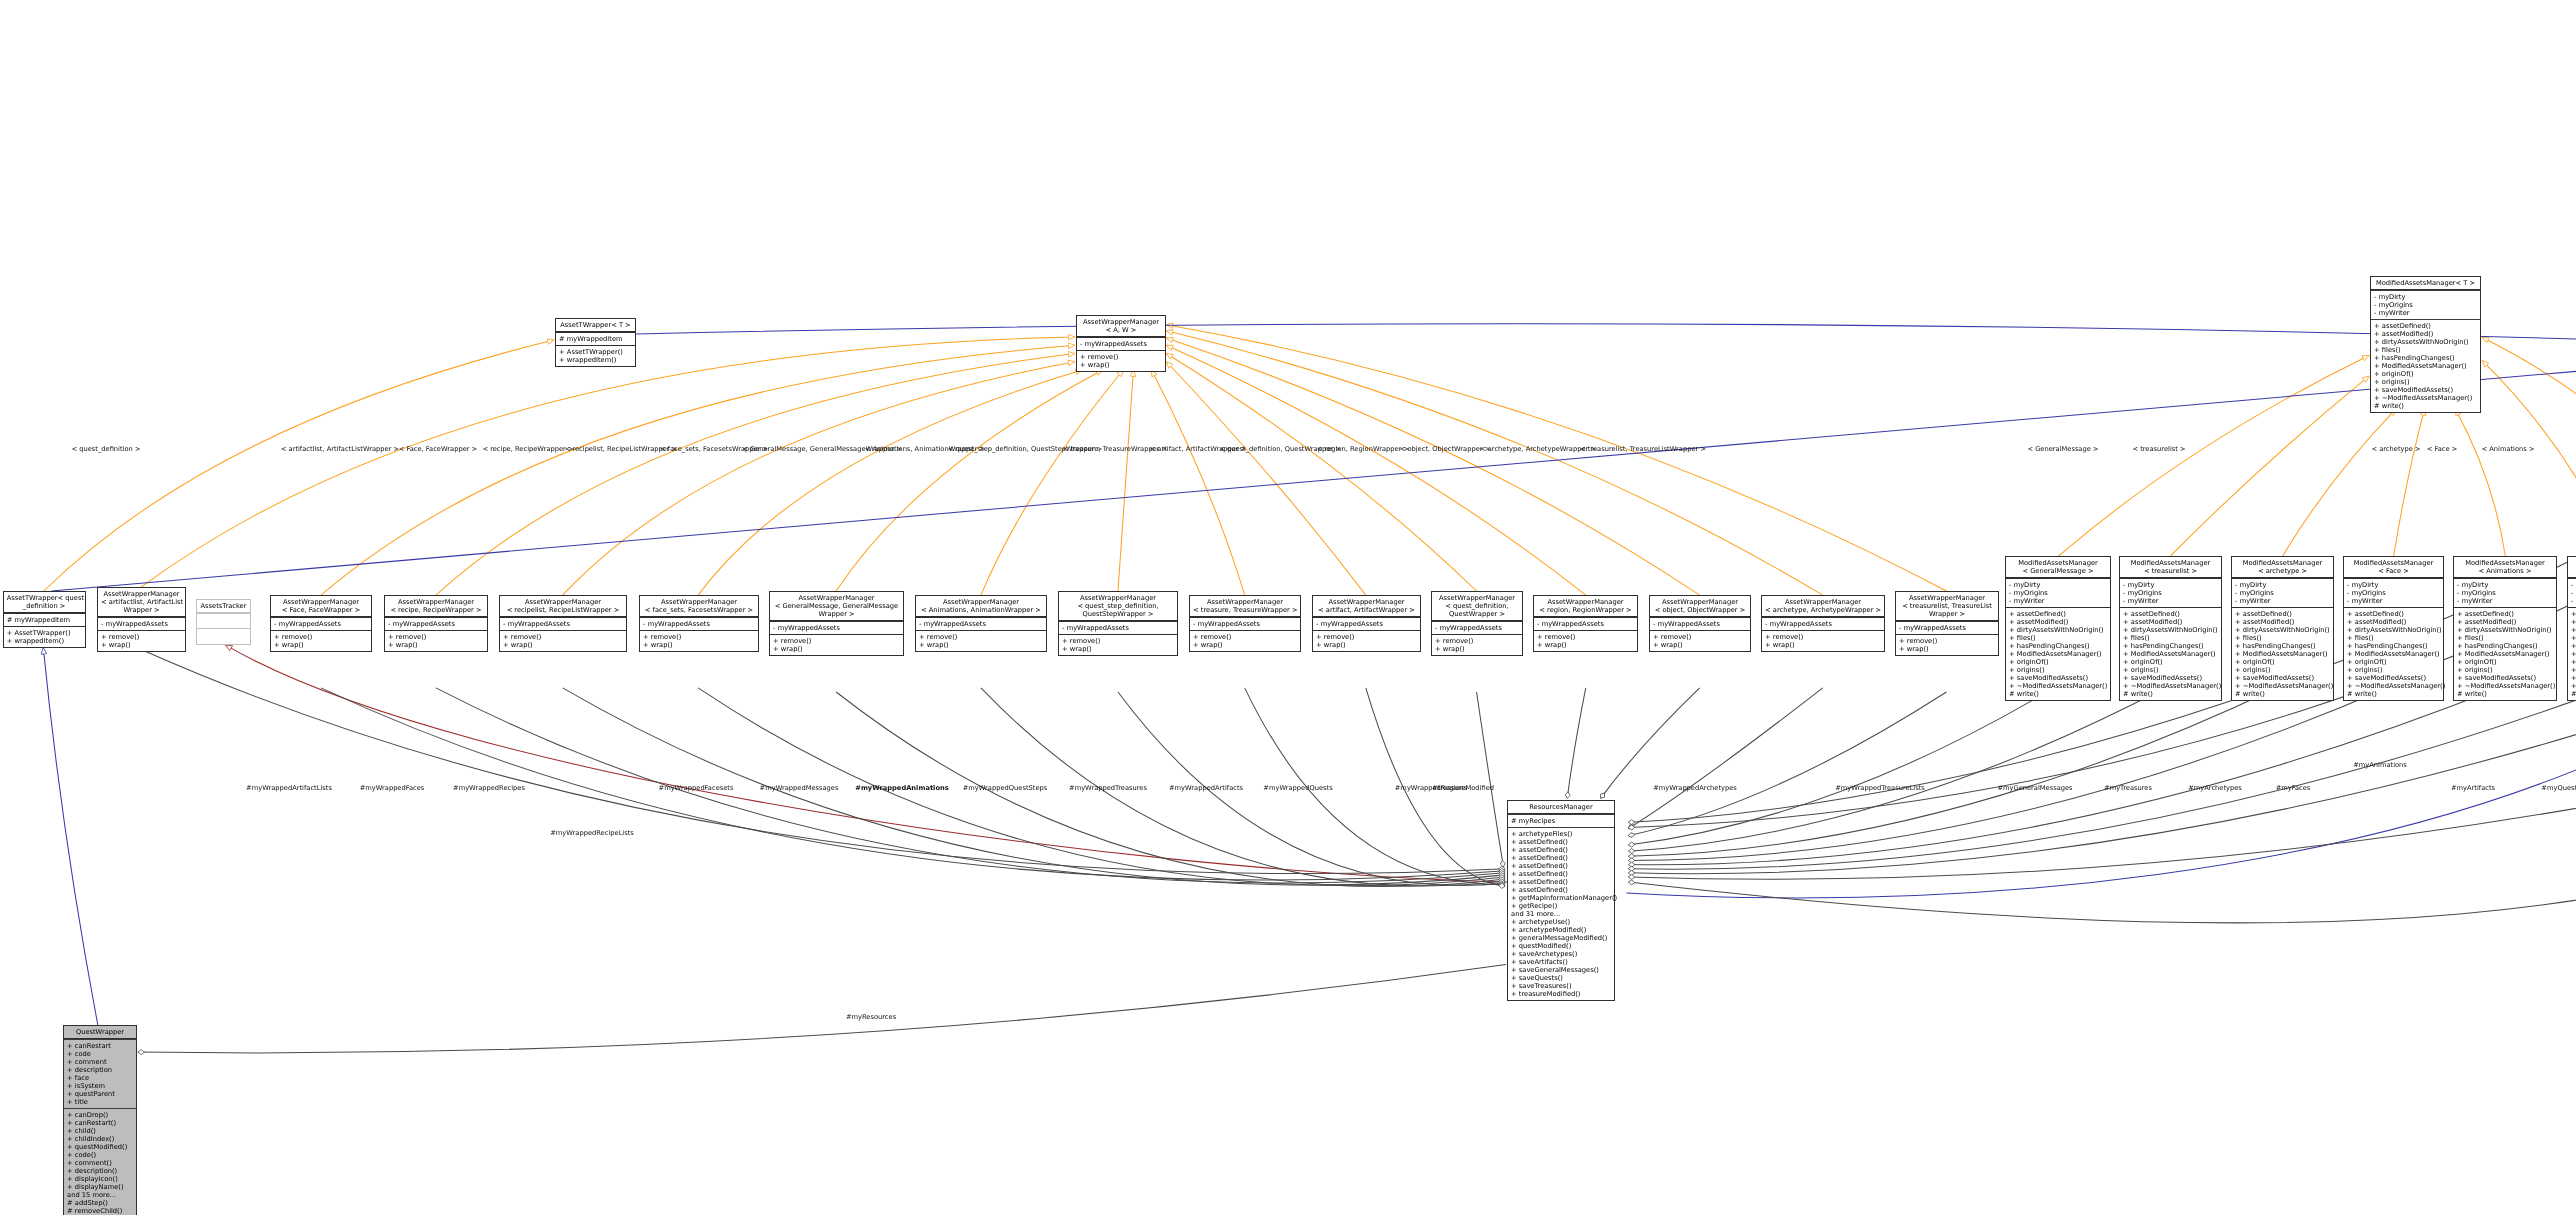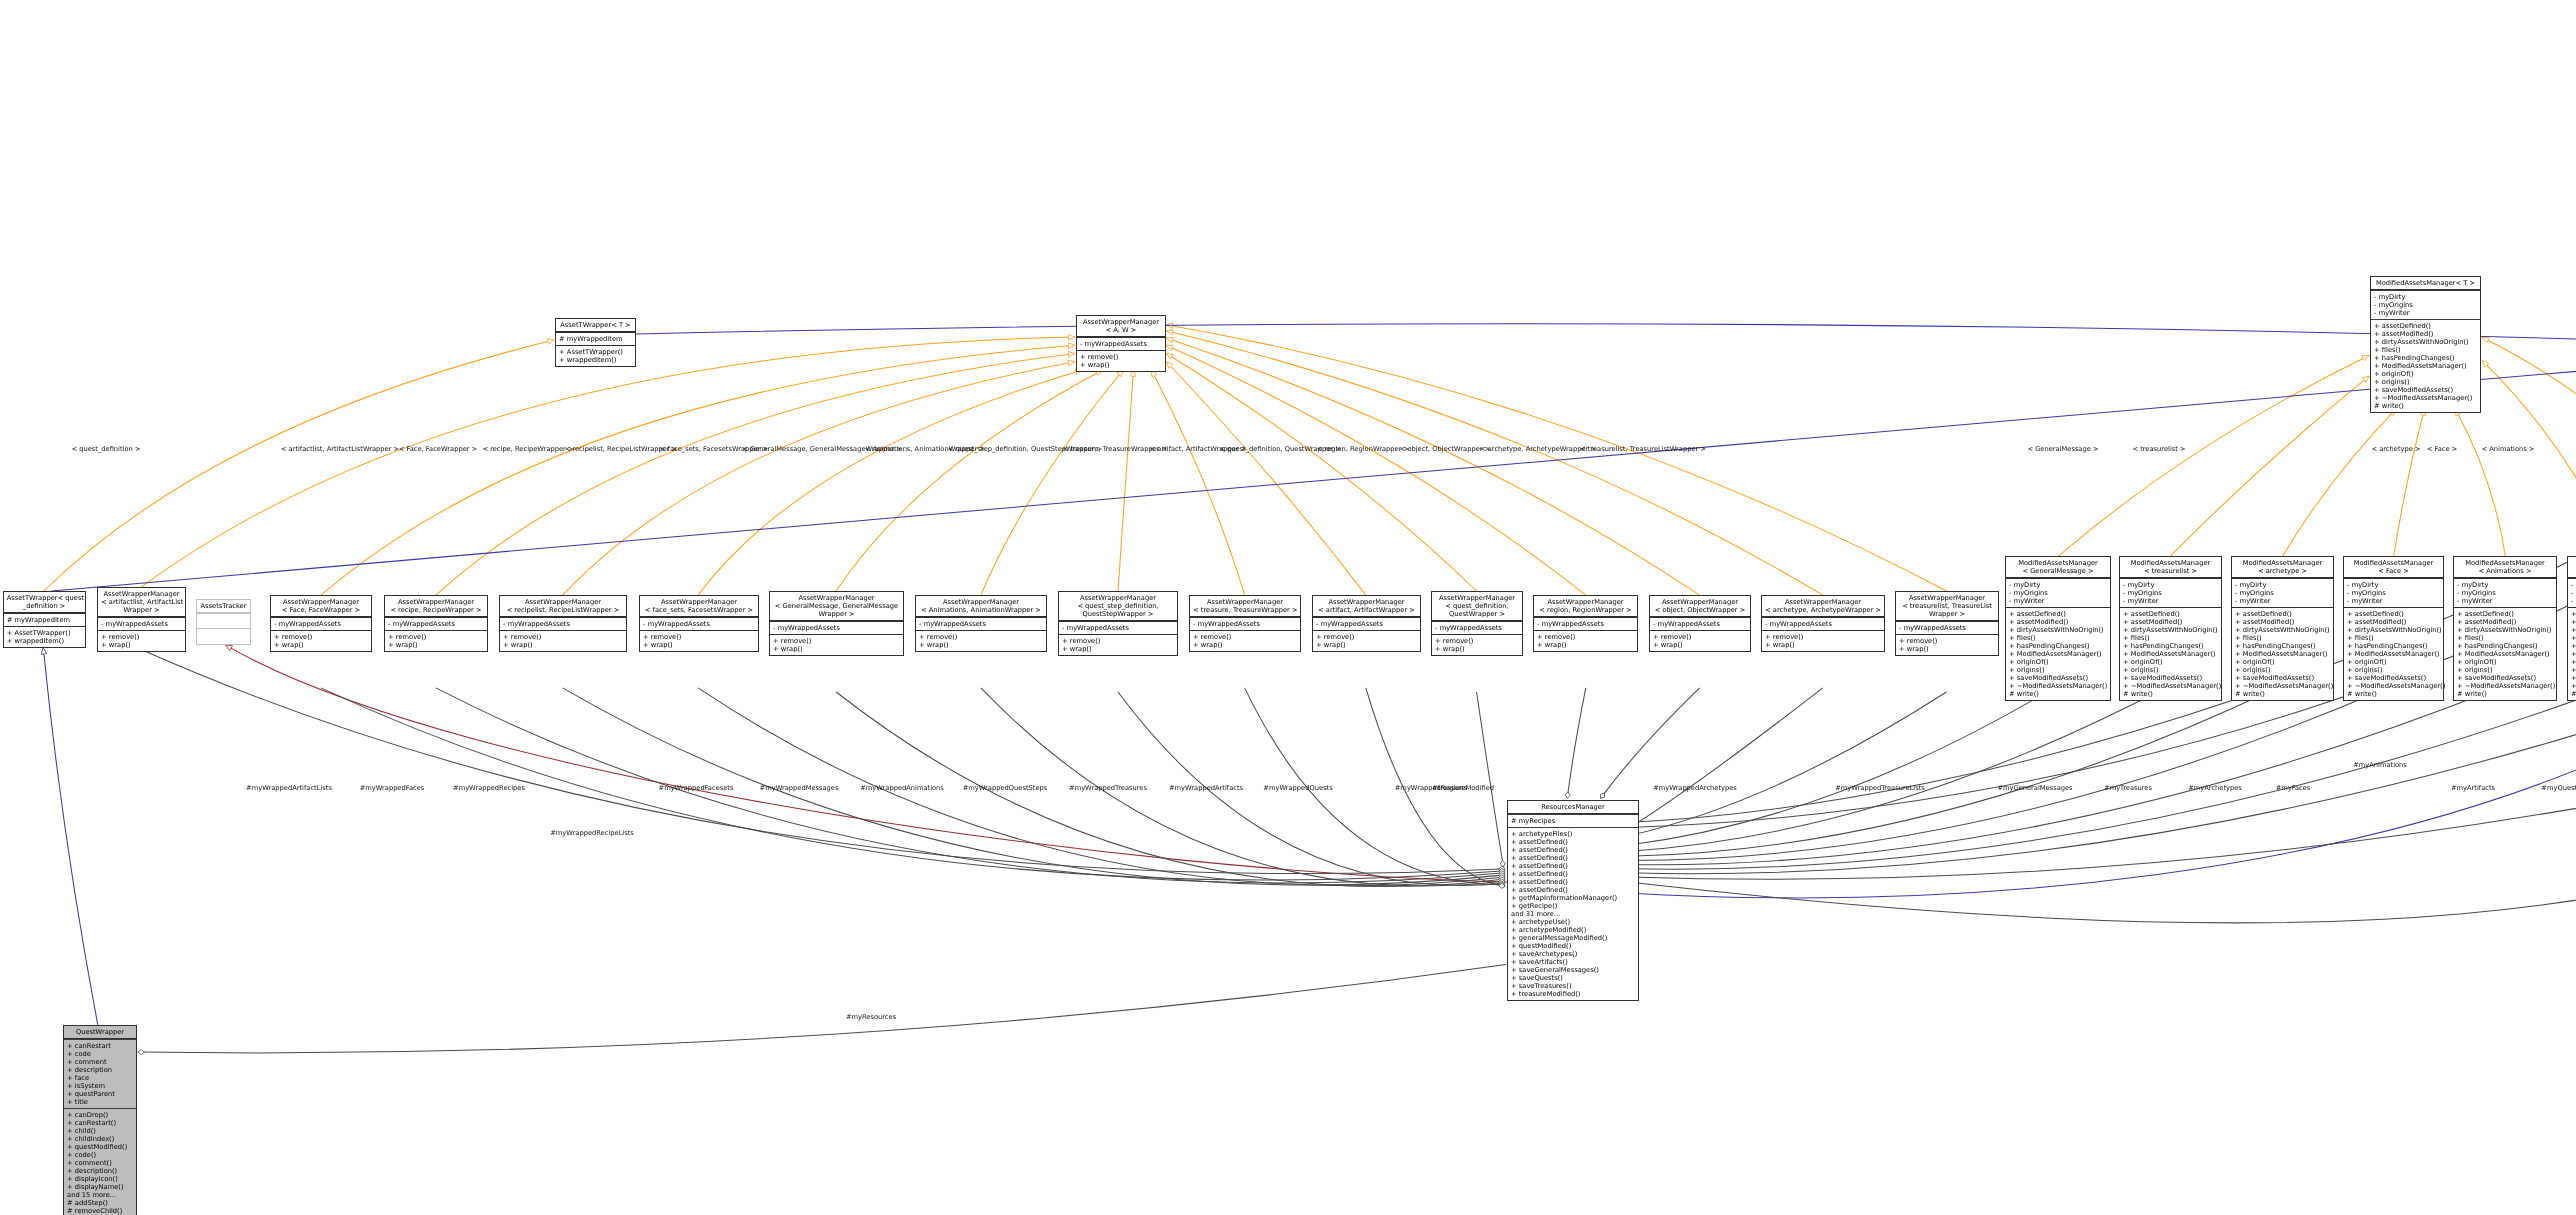--- a/index.html
+++ b/index.html
@@ -509,21 +509,21 @@
           <div class="cb-line">+ files()</div>
           <div class="cb-line">+ hasPendingChanges()</div>
           <div class="cb-line">+ ModifiedAssetsManager()</div>
           <div class="cb-line">+ originOf()</div>
           <div class="cb-line">+ origins()</div>
           <div class="cb-line">+ saveModifiedAssets()</div>
           <div class="cb-line">+ ~ModifiedAssetsManager()</div>
           <div class="cb-line"># write()</div>
         </div>
       </div>
-      <div class="class-box thin" style="left: 1507px; top: 800px; width: 132px;">
+      <div class="class-box thin" style="left: 1507px; top: 800px; width: 108px;">
         <div class="cb-title">
           <div class="cb-line">ResourcesManager</div>
         </div>
         <div class="cb-sec">
           <div class="cb-line"># myRecipes</div>
         </div>
         <div class="cb-sec">
           <div class="cb-line">+ archetypeFiles()</div>
           <div class="cb-line">+ assetDefined()</div>
           <div class="cb-line">+ assetDefined()</div>
@@ -601,21 +601,21 @@
       <div class="elabel" style="left: 2396px; top: 445px;">&lt; archetype &gt;</div>
       <div class="elabel" style="left: 2442px; top: 445px;">&lt; Face &gt;</div>
       <div class="elabel" style="left: 2508px; top: 445px;">&lt; Animations &gt;</div>
       <div class="elabel" style="left: 871px; top: 1013px;">#myResources</div>
       <div class="elabel" style="left: 289px; top: 784px;">#myWrappedArtifactLists</div>
       <div class="elabel" style="left: 392px; top: 784px;">#myWrappedFaces</div>
       <div class="elabel" style="left: 489px; top: 784px;">#myWrappedRecipes</div>
       <div class="elabel" style="left: 592px; top: 829px;">#myWrappedRecipeLists</div>
       <div class="elabel" style="left: 696px; top: 784px;">#myWrappedFacesets</div>
       <div class="elabel" style="left: 799px; top: 784px;">#myWrappedMessages</div>
-      <div class="elabel" style="left: 902px; top: 784px;">#myWrappedAnimations</div>
+      <div class="elabel" style="left: 902px; top: 784px; font-weight: bold;">#myWrappedAnimations</div>
       <div class="elabel" style="left: 1005px; top: 784px;">#myWrappedQuestSteps</div>
       <div class="elabel" style="left: 1108px; top: 784px;">#myWrappedTreasures</div>
       <div class="elabel" style="left: 1206px; top: 784px;">#myWrappedArtifacts</div>
       <div class="elabel" style="left: 1298px; top: 784px;">#myWrappedQuests</div>
       <div class="elabel" style="left: 1383px; top: 784px; margin-left: 48px;">#myWrappedRegions</div>
       <div class="elabel" style="left: 1463px; top: 784px;">#treasureModified</div>
       <div class="elabel" style="left: 1695px; top: 784px;">#myWrappedArchetypes</div>
       <div class="elabel" style="left: 1880px; top: 784px;">#myWrappedTreasureLists</div>
       <div class="elabel" style="left: 2035px; top: 784px;">#myGeneralMessages</div>
       <div class="elabel" style="left: 2128px; top: 784px;">#myTreasures</div>

